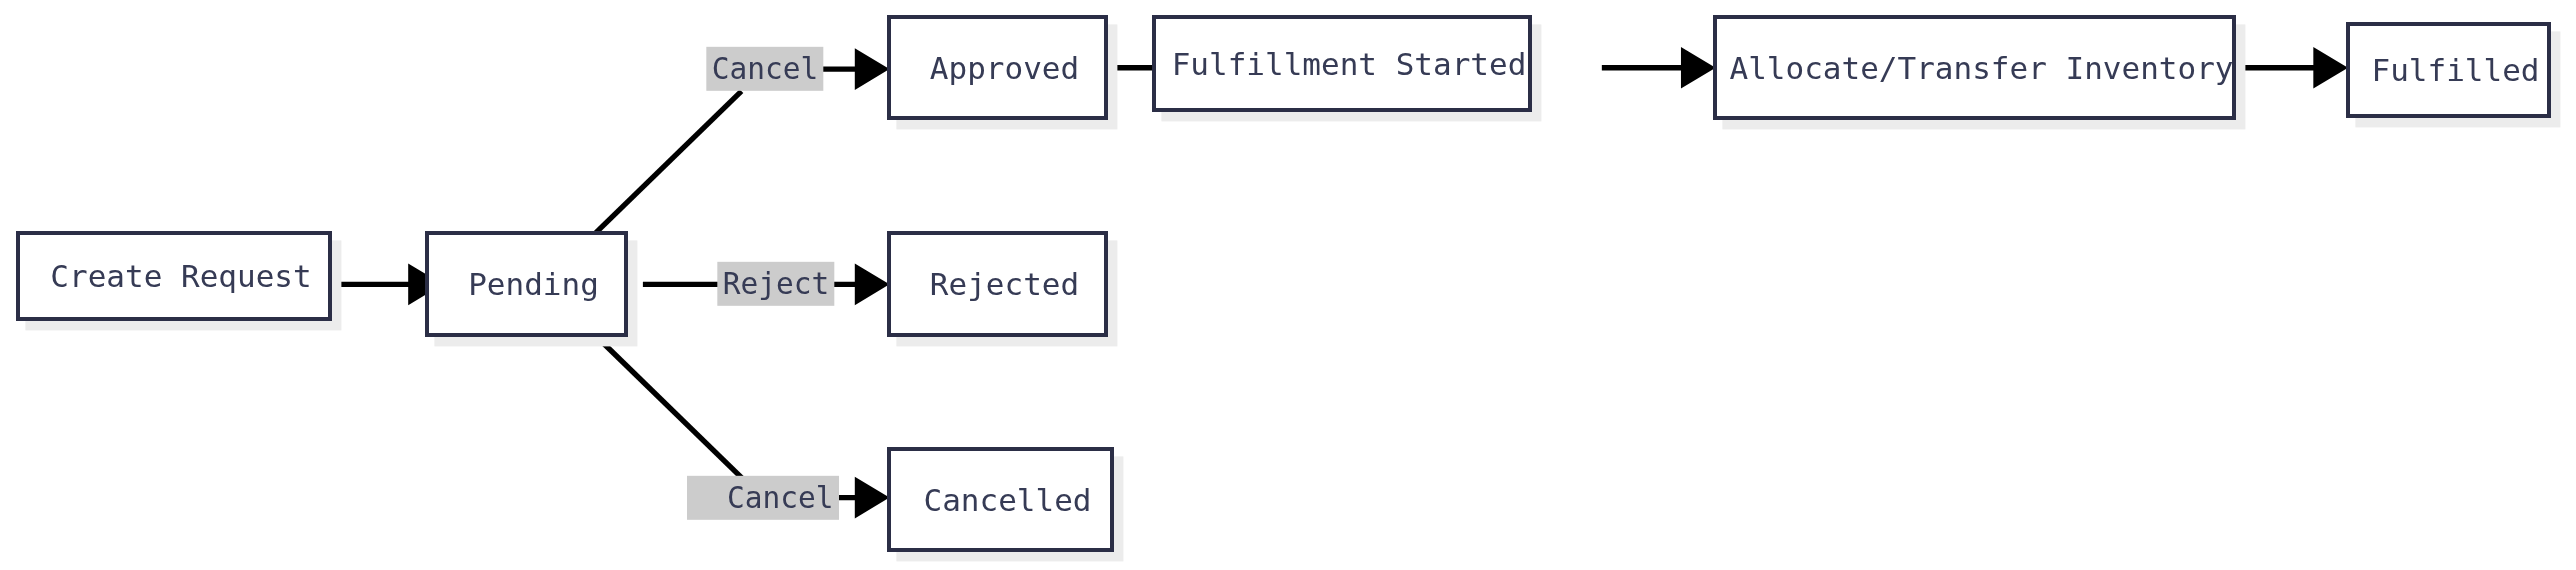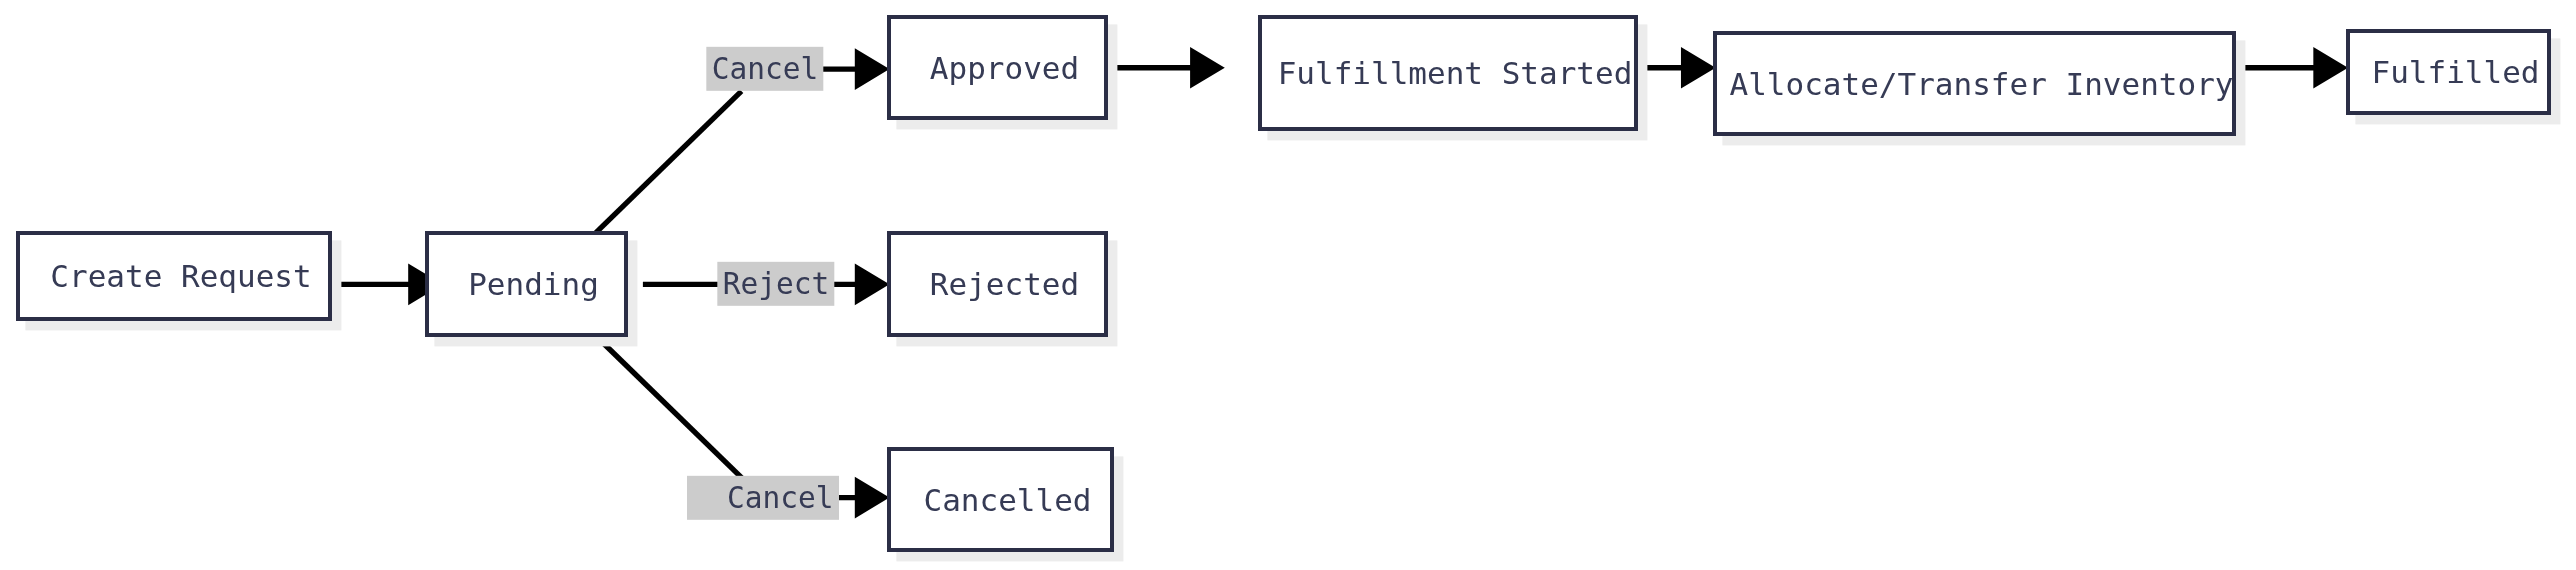--- a/index.html
+++ b/index.html
@@ -48,23 +48,23 @@
     font-size: 29.5px;
     line-height: 39px;
     padding: 2.7px 5.4px;
     z-index: 2;
     white-space: nowrap;
   }
   
   #n-create      { left: 16px;   top: 231px; width: 316px; height: 90px; }
   #n-pending     { left: 425px;  top: 231px; width: 203px; height: 106px; }
   #n-approved    { left: 887px; top: 15.4px;  width: 221px; height: 105px; }
-  #n-fulfillment { left: 1258px; top: 15.4px;  width: 380px; height: 116px; }
-  #n-allocate    { left: 1713px; top: 15.4px;  width: 523px; height: 105px; margin-top: 16px; }
-  #n-fulfilled   { left: 2346px; top: 29px;  width: 205px; height: 86px; }
+  #n-fulfillment { left: 1152px; top: 15.4px;  width: 380px; height: 97px; }
+  #n-allocate    { left: 1713px; top: 15.4px;  width: 523px; height: 105px; }
+  #n-fulfilled   { left: 2346px; top: 22px;  width: 205px; height: 96px; }
   #n-rejected    { left: 887px; top: 231px; width: 221px; height: 106px; }
   #n-cancelled   { left: 887px; top: 447px; width: 227px; height: 105px; }
   
   #l-approve { left: 765px; top: 69px; }
   #l-reject  { left: 776px; top: 284px; }
   #l-cancel  { left: 763px; top: 498px; padding-left: 40px; }
 </style>
 </head>
 <body>
 

